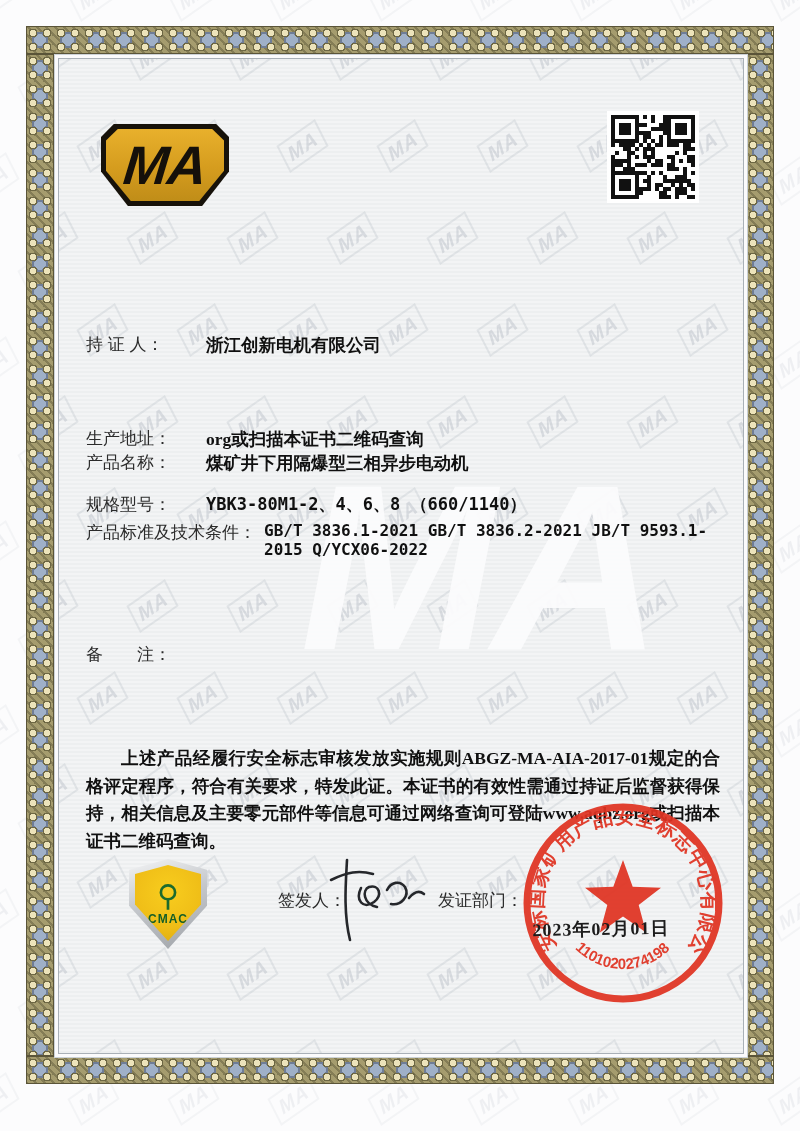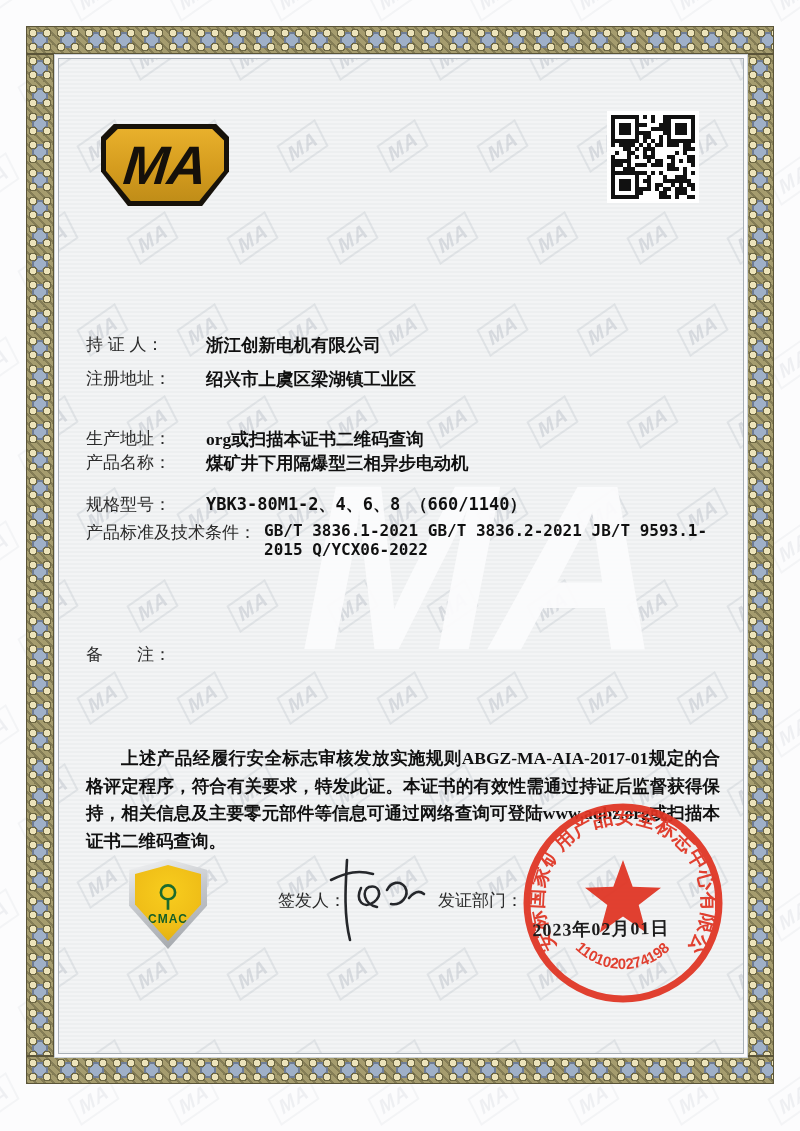--- a/index.html
+++ b/index.html
@@ -581,23 +581,20 @@
             <div class="qcell" style="left: 64px; top: 80px;"></div>
             <div class="qcell" style="left: 76px; top: 80px;"></div>
             <div class="qcell" style="left: 80px; top: 80px;"></div>
           </div>
       </div>
 
 
       <div class="row f0">
         <span class="flabel">持 证 人：</span><span class="fvalue">浙江创新电机有限公司</span>
       </div>
-      <div class="row f1">
-        <span class="flabel">注册地址：</span><span class="fvalue">绍兴市上虞区梁湖镇工业区</span>
-      </div>
       <div class="row f3">
         <span class="flabel">生产地址：</span><span class="fvalue">org或扫描本证书二维码查询</span>
       </div>
       <div class="row f4">
         <span class="flabel">产品名称：</span><span class="fvalue">煤矿井下用隔爆型三相异步电动机</span>
       </div>
       <div class="row f5">
         <span class="flabel">规格型号：</span><span class="fvalue">YBK3-80M1-2、4、6、8 （660/1140）</span>
       </div>
       <div class="row f6">

